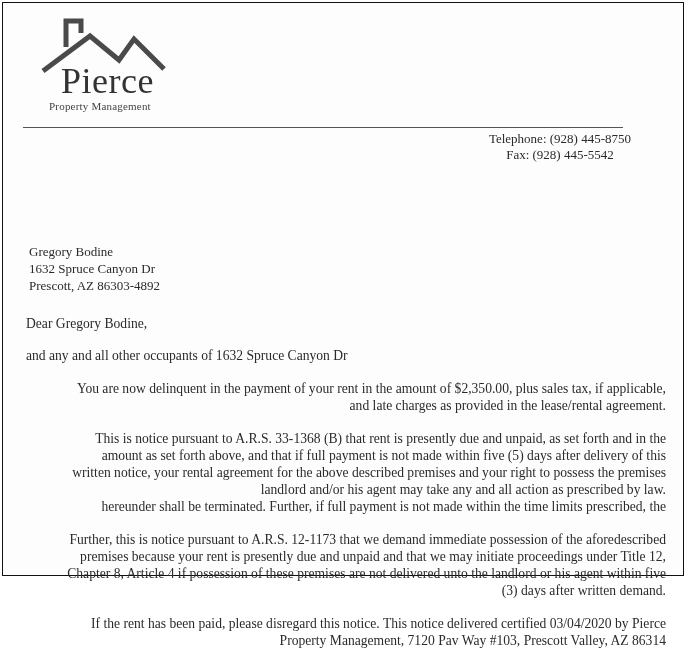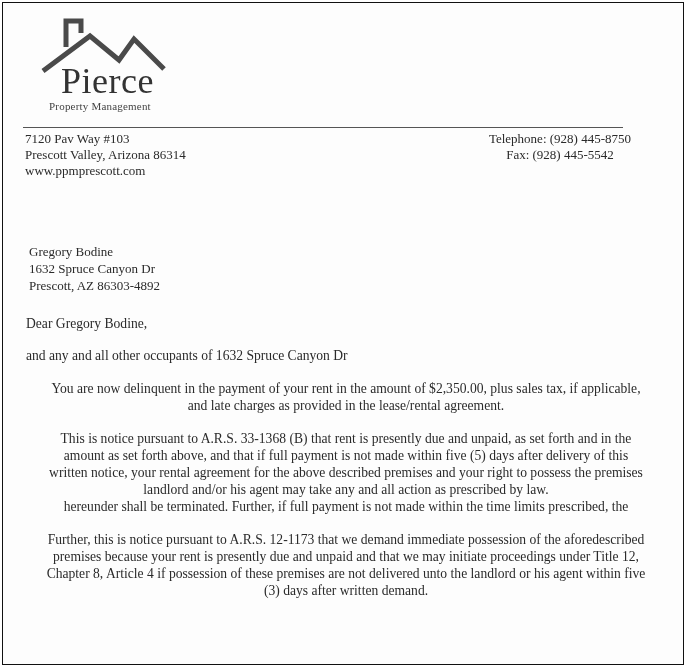--- a/index.html
+++ b/index.html
@@ -1,18 +1,18 @@
 <!DOCTYPE html>
 <html><head>
   <meta charset="utf-8">
   <style>
     html, body { margin: 0; padding: 0; background: #ffffff; }
     body { width: 688px; height: 669px; position: relative; overflow: hidden; }
     .page {
-      position: absolute; left: 2px; top: 2px; width: 682px; height: 663px;
+      position: absolute; left: 2px; top: 2px; width: 682px; height: 574px;
       border: 1.5px solid #111; background: #fdfdfd; box-sizing: border-box;
       font-family: "Liberation Serif", serif; color: #2a2a2a;
     }
     .logo { position: absolute; left: 34px; top: 12px; width: 135px; height: 100px; }
     .logo svg { position: absolute; left: 0; top: 0; }
     .logo-name {
       position: absolute; left: 24px; top: 48px; font-size: 36px; color: #333;
       letter-spacing: 0.5px; line-height: 1;
     }
     .logo-sub {
@@ -23,45 +23,40 @@
     .addr-left { position: absolute; left: 22px; top: 128px; font-size: 13px; line-height: 16px; }
     .addr-right { position: absolute; right: 52px; top: 128px; font-size: 13px; line-height: 16px; text-align: center; }
     .recipient { position: absolute; left: 26px; top: 240px; font-size: 13px; line-height: 17px; }
     .body-text {
       position: absolute; left: 23px; top: 312px; width: 640px;
       font-size: 13.6px; line-height: 17px; color: #2a2a2a;
     }
     .body-text p { margin: 0 0 16px 0; }
     .body-text p.salutation { margin-bottom: 15px; }
     .line { display: block; }
-    .body-text p.para { text-align: center; }
+    .body-text p.para { text-align: right; }
   </style>
 </head>
 <body>
 
 <div class="page">
 
   <div class="logo">
     <svg width="135" height="60" viewBox="0 0 135 60">
 
       <polyline points="29,32 29,6 44,6 44,18" fill="none" stroke="#4a4a4a" stroke-width="5" stroke-linejoin="miter"></polyline>
 
       <polyline points="6,56 53,21 82,45 97,24 127,54" fill="none" stroke="#4a4a4a" stroke-width="5" stroke-linejoin="miter"></polyline>
     </svg>
     <div class="logo-name">Pierce</div>
     <div class="logo-sub">Property Management</div>
   </div>
 
   <div class="rule"></div>
 
-  <div class="addr-left">
-    <span class="line">7120 Pav Way #103</span>
-    <span class="line">Prescott Valley, Arizona 86314</span>
-    <span class="line">www.ppmprescott.com</span>
-  </div>
 
   <div class="addr-right">
     <span class="line">Telephone:  (928) 445-8750</span>
     <span class="line">Fax:  (928) 445-5542</span>
   </div>
 
   <div class="recipient">
     <span class="line">Gregory Bodine</span>
     <span class="line">1632 Spruce Canyon Dr</span>
     <span class="line">Prescott, AZ 86303-4892</span>
@@ -84,15 +79,19 @@
       <span class="line">hereunder shall be terminated.  Further, if full payment is not made within the time limits prescribed, the</span>
     </p>
 
     <p class="para">
       <span class="line">Further, this is notice pursuant to A.R.S. 12-1173 that we demand immediate possession of the aforedescribed</span>
       <span class="line">premises because your rent is presently due and unpaid and that we may initiate proceedings under Title 12,</span>
       <span class="line">Chapter 8, Article 4 if possession of these premises are not delivered unto the landlord or his agent within five</span>
       <span class="line">(3) days after written demand.</span>
     </p>
 
+    <p class="para">
+      <span class="line">If the rent has been paid, please disregard this notice.  This notice delivered certified 03/04/2020 by Pierce</span>
+      <span class="line">Property Management, 7120 Pav Way #103, Prescott Valley, AZ 86314</span>
+    </p>
   </div>
 
 </div>
 
 </body></html>

